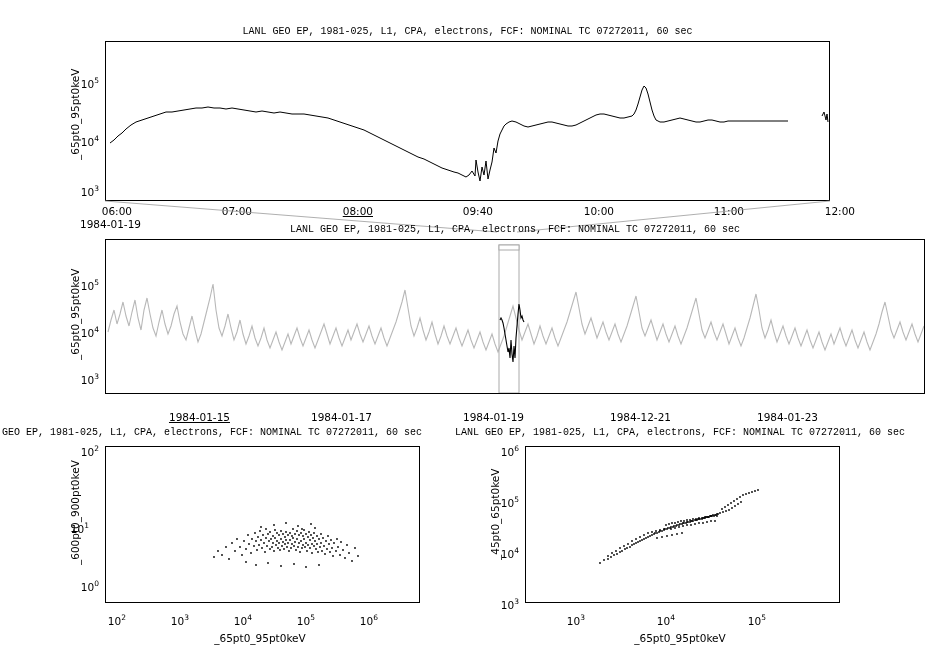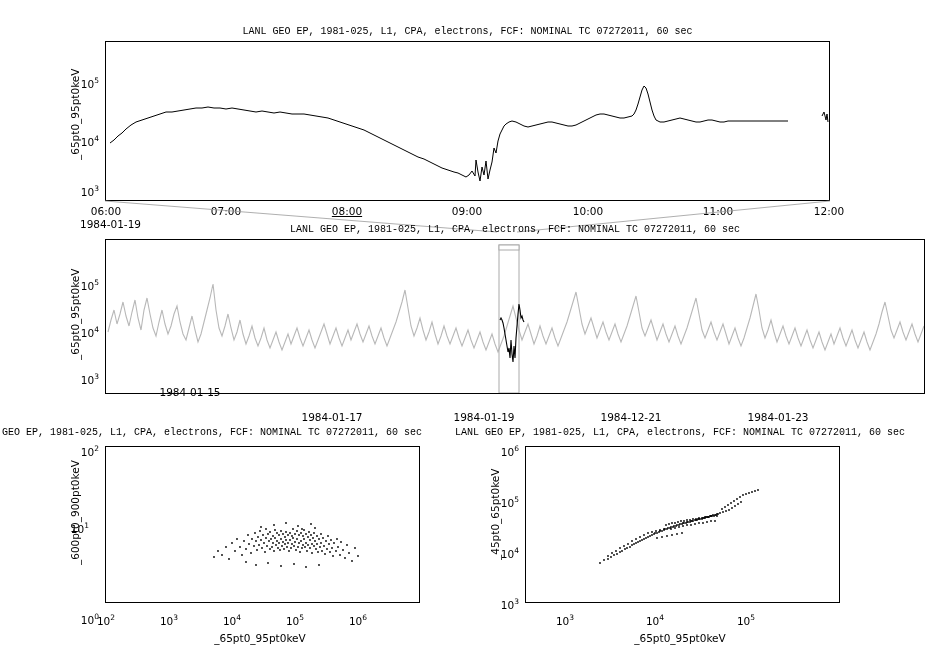--- a/index.html
+++ b/index.html
@@ -44,21 +44,21 @@
   .xlabel {
     position: absolute;
     font-size: 10.5px;
     white-space: nowrap;
     text-align: center;
   }
   .tick-label-x {
     position: absolute;
     font-size: 10.5px;
     white-space: nowrap;
-    text-align: center;
+    text-align: right;
   }
   .tick-label-y {
     position: absolute;
     font-size: 10.5px;
     white-space: nowrap;
     text-align: right;
   }
   svg.curve {
     position: absolute;
     left: 0;
@@ -96,21 +96,21 @@
   <div class="tick-label-y" style="left:63px; top:134px; width:36px;">
     <span>10</span><span class="sup">4</span>
   </div>
   <div class="tick-label-y" style="left:63px; top:184px; width:36px;">
     <span>10</span><span class="sup">3</span>
   </div>
 
   <div class="tick-label-x" style="left:80px; top:205px; width:52px;">06:00</div>
   <div class="tick-label-x" style="left:200px; top:205px; width:52px;">07:00</div>
   <div class="tick-label-x" style="left:321px; top:205px; width:52px;text-decoration:underline;">08:00</div>
-  <div class="tick-label-x" style="left:441px; top:205px; width:52px;">09:00</div>
+  <div class="tick-label-x" style="left:441px; top:205px; width:52px;">09:40</div>
   <div class="tick-label-x" style="left:562px; top:205px; width:52px;">10:00</div>
   <div class="tick-label-x" style="left:692px; top:205px; width:52px;">11:00</div>
   <div class="tick-label-x" style="left:803px; top:205px; width:52px;">12:00</div>
   <div class="tick-label-x" style="left:80px; top:218px; width:90px; text-align:left;">1984-01-19</div>
 
   <svg class="connector" style="left:105px; top:201px; width:725px; height:32px;" width="725" height="32">
     <line x1="0" y1="0" x2="392" y2="31" stroke="#9a9a9a" stroke-width="0.8"></line>
     <line x1="725" y1="0" x2="412" y2="31" stroke="#9a9a9a" stroke-width="0.8"></line>
   </svg>
 
@@ -133,21 +133,21 @@
   <div class="tick-label-y" style="left:63px; top:278px; width:36px;">
     <span>10</span><span class="sup">5</span>
   </div>
   <div class="tick-label-y" style="left:63px; top:325px; width:36px;">
     <span>10</span><span class="sup">4</span>
   </div>
   <div class="tick-label-y" style="left:63px; top:372px; width:36px;">
     <span>10</span><span class="sup">3</span>
   </div>
 
-  <div class="tick-label-x" style="left:150px; top:386px; width:80px;">1984-01-15</div>
+  <div class="tick-label-x" style="left:150px; top:411px; width:80px;text-decoration:underline;">1984-01-15</div>
   <div class="tick-label-x" style="left:292px; top:411px; width:80px;">1984-01-17</div>
   <div class="tick-label-x" style="left:444px; top:411px; width:80px;">1984-01-19</div>
   <div class="tick-label-x" style="left:591px; top:411px; width:80px;">1984-12-21</div>
   <div class="tick-label-x" style="left:738px; top:411px; width:80px;">1984-01-23</div>
 
   <div class="plot-title" style="left:-28px; top:427px; width:560px; text-align:left;">LANL GEO EP, 1981-025, L1, CPA, electrons, FCF: NOMINAL TC 07272011, 60 sec</div>
 
   <div class="ylabel" style="left:69px; top:565px; transform: rotate(-90deg);">_600pt0_900pt0keV</div>
 
   <div class="axis-frame" style="left:105px; top:446px; width:315px; height:157px;">
@@ -306,21 +306,21 @@
       </g>
     </svg>
   </div>
 
   <div class="tick-label-y" style="left:63px; top:444px; width:36px;">
     <span>10</span><span class="sup">2</span>
   </div>
   <div class="tick-label-y" style="left:53px; top:521px; width:36px;">
     <span>10</span><span class="sup">1</span>
   </div>
-  <div class="tick-label-y" style="left:63px; top:612px; width:36px;">
+  <div class="tick-label-y" style="left:63px; top:579px; width:36px;">
     <span>10</span><span class="sup">0</span>
   </div>
 
   <div class="tick-label-x" style="left:86px; top:613px; width:40px;">
     <span>10</span><span class="sup">2</span>
   </div>
   <div class="tick-label-x" style="left:149px; top:613px; width:40px;">
     <span>10</span><span class="sup">3</span>
   </div>
   <div class="tick-label-x" style="left:212px; top:613px; width:40px;">

